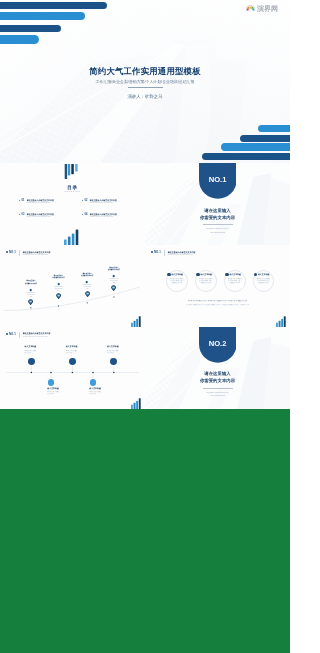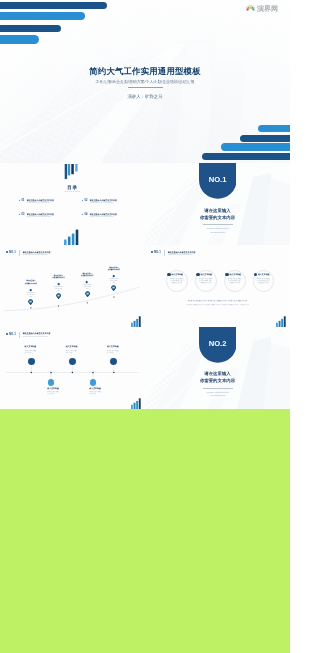--- a/index.html
+++ b/index.html
@@ -1,19 +1,19 @@
 <!DOCTYPE html>
 <html><head>
 <meta charset="utf-8">
 <title>PPT Template Preview</title>
 <style>
   * { margin:0; padding:0; box-sizing:border-box; }
   html,body { width:290px; height:653px; overflow:hidden; background:#ffffff;
     font-family:"Liberation Sans", sans-serif; -webkit-font-smoothing:antialiased; }
-  .page { position:relative; width:290px; height:653px; background:#bef264; overflow:hidden; }
+  .page { position:relative; width:290px; height:653px; background:#15803d; overflow:hidden; }
 
   
   .slide { position:relative; overflow:hidden; background:#fcfdfe; }
   .title-slide { width:290px; height:163.2px; }
   .grid { display:flex; flex-wrap:wrap; width:290px; }
   .cell { width:145px; height:81.85px; position:relative; overflow:hidden; background:#fdfdfe; }
 
   .bg { position:absolute; inset:0; }
   .bar { position:absolute; border-radius:99px; }
 

